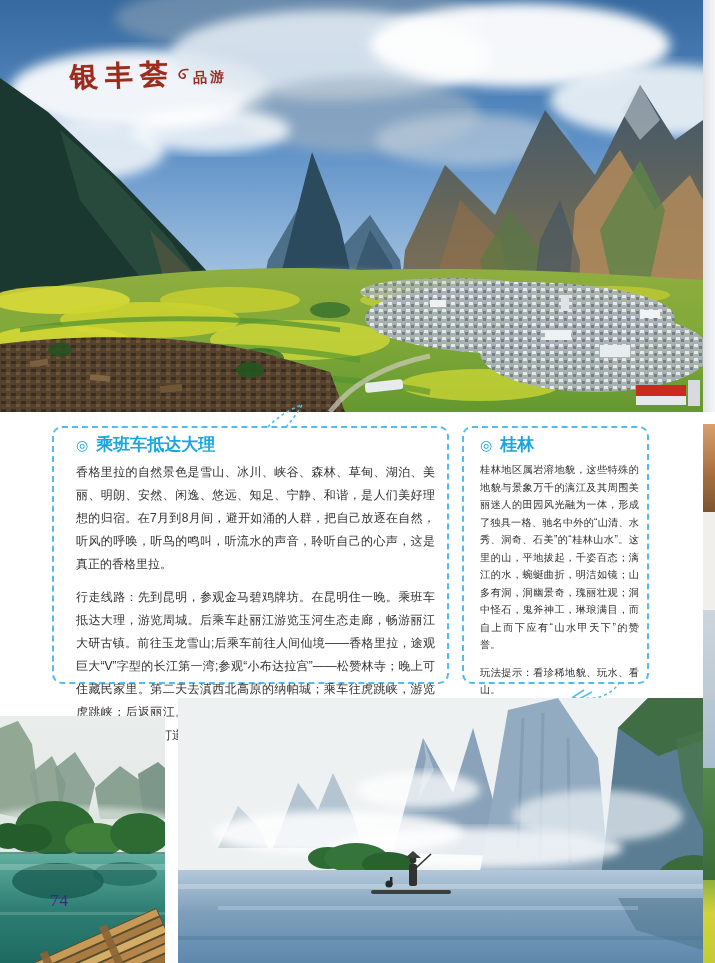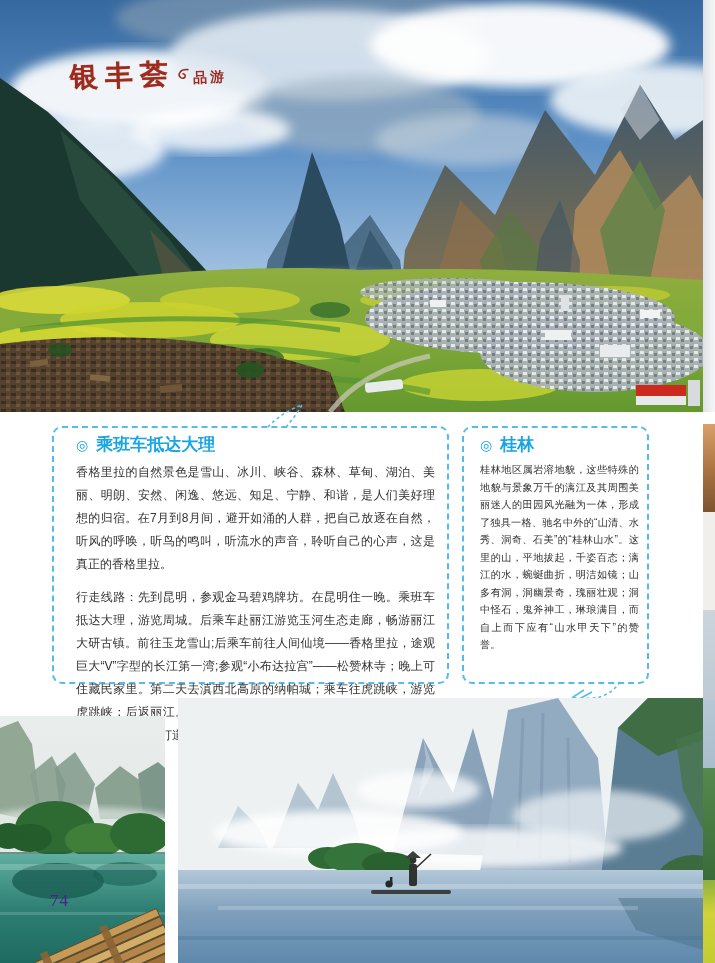--- a/index.html
+++ b/index.html
@@ -175,20 +175,21 @@
   <p>香格里拉的自然景色是雪山、冰川、峡谷、森林、草甸、湖泊、美丽、明朗、安然、闲逸、悠远、知足、宁静、和谐，是人们美好理想的归宿。在7月到8月间，避开如涌的人群，把自己放逐在自然，听风的呼唤，听鸟的鸣叫，听流水的声音，聆听自己的心声，这是真正的香格里拉。</p>
   <p>行走线路：先到昆明，参观金马碧鸡牌坊。在昆明住一晚。乘班车抵达大理，游览周城。后乘车赴丽江游览玉河生态走廊，畅游丽江大研古镇。前往玉龙雪山;后乘车前往人间仙境——香格里拉，途观巨大“V”字型的长江第一湾;参观“小布达拉宫”——松赞林寺；晚上可住藏民家里。第二天去滇西北高原的纳帕城；乘车往虎跳峡，游览虎跳峡；后返丽江。乘车返昆明，路程较远。到昆明游览险峰奇崛的路南石林，后打道回府。</p>
 </div>
 
 <div class="callout box-right">
   <h2>
     <span class="bullet">◎</span>
     <span>桂林</span>
   </h2>
   <p>桂林地区属岩溶地貌，这些特殊的地貌与景象万千的漓江及其周围美丽迷人的田园风光融为一体，形成了独具一格、驰名中外的“山清、水秀、洞奇、石美”的“桂林山水”。这里的山，平地拔起，千姿百态；漓江的水，蜿蜒曲折，明洁如镜；山多有洞，洞幽景奇，瑰丽壮观；洞中怪石，鬼斧神工，琳琅满目，而自上而下应有“山水甲天下”的赞誉。</p>
+  <p>玩法提示：看珍稀地貌、玩水、看山。</p>
 </div>
 
 <svg class="tail tail-left" width="46" height="24" viewBox="0 0 46 24">
   <path d="M8,23 C16,14 28,6 42,1" fill="none" stroke="#54bcec" stroke-width="1.6" stroke-dasharray="3 3"></path>
   <path d="M26,23 C32,16 38,8 42,1" fill="none" stroke="#54bcec" stroke-width="1.6" stroke-dasharray="3 3"></path>
 </svg>
 <svg class="tail tail-right" width="74" height="26" viewBox="0 0 74 26">
   <path d="M70,1 C62,13 48,19 34,17" fill="none" stroke="#54bcec" stroke-width="1.6" stroke-dasharray="3 3"></path>
   <polyline points="42,11 31,17 43,22" fill="none" stroke="#54bcec" stroke-width="1.6"></polyline>
   <polyline points="34,9 23,16 35,21" fill="none" stroke="#54bcec" stroke-width="1.6"></polyline>

